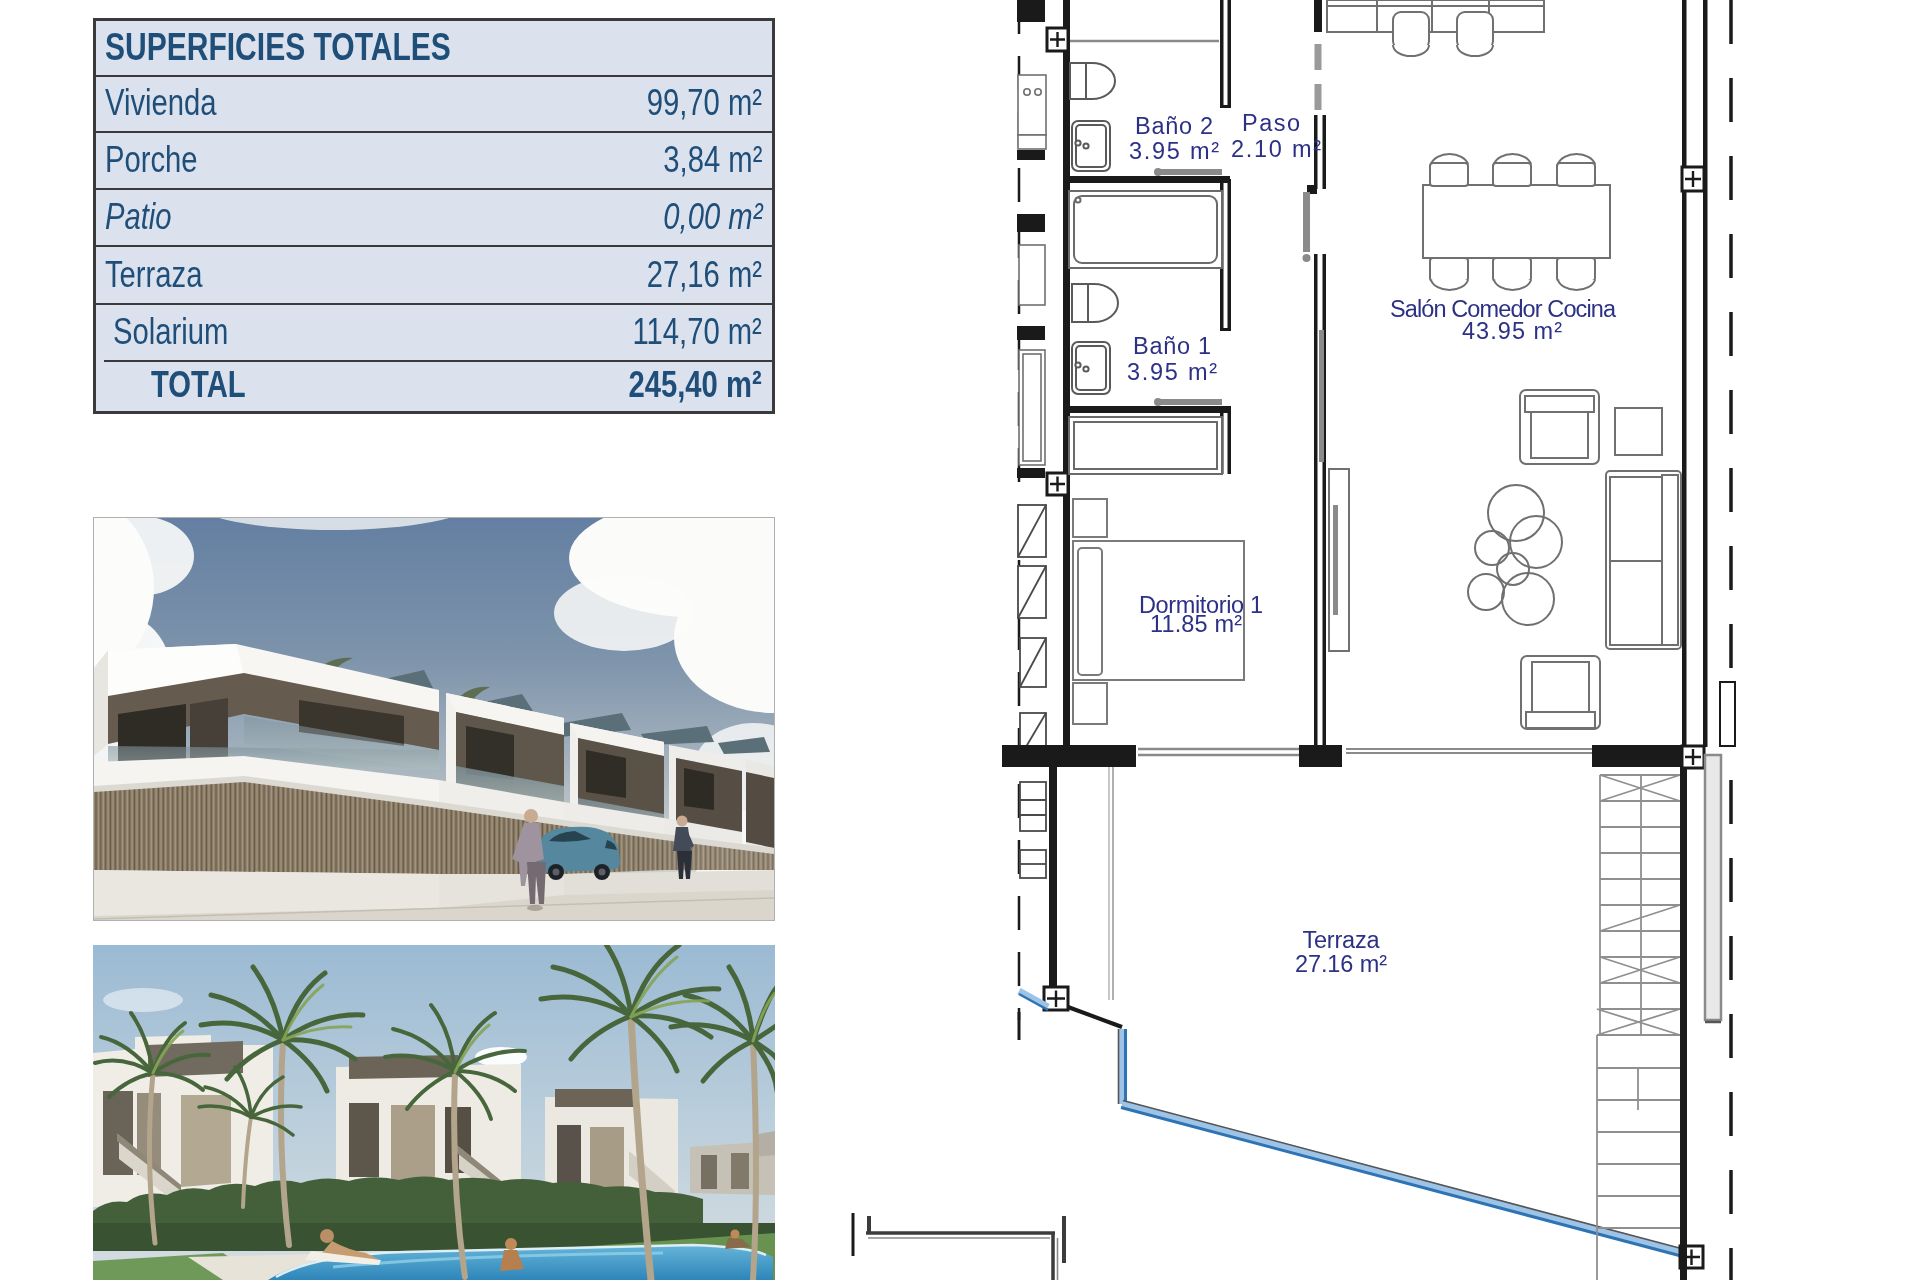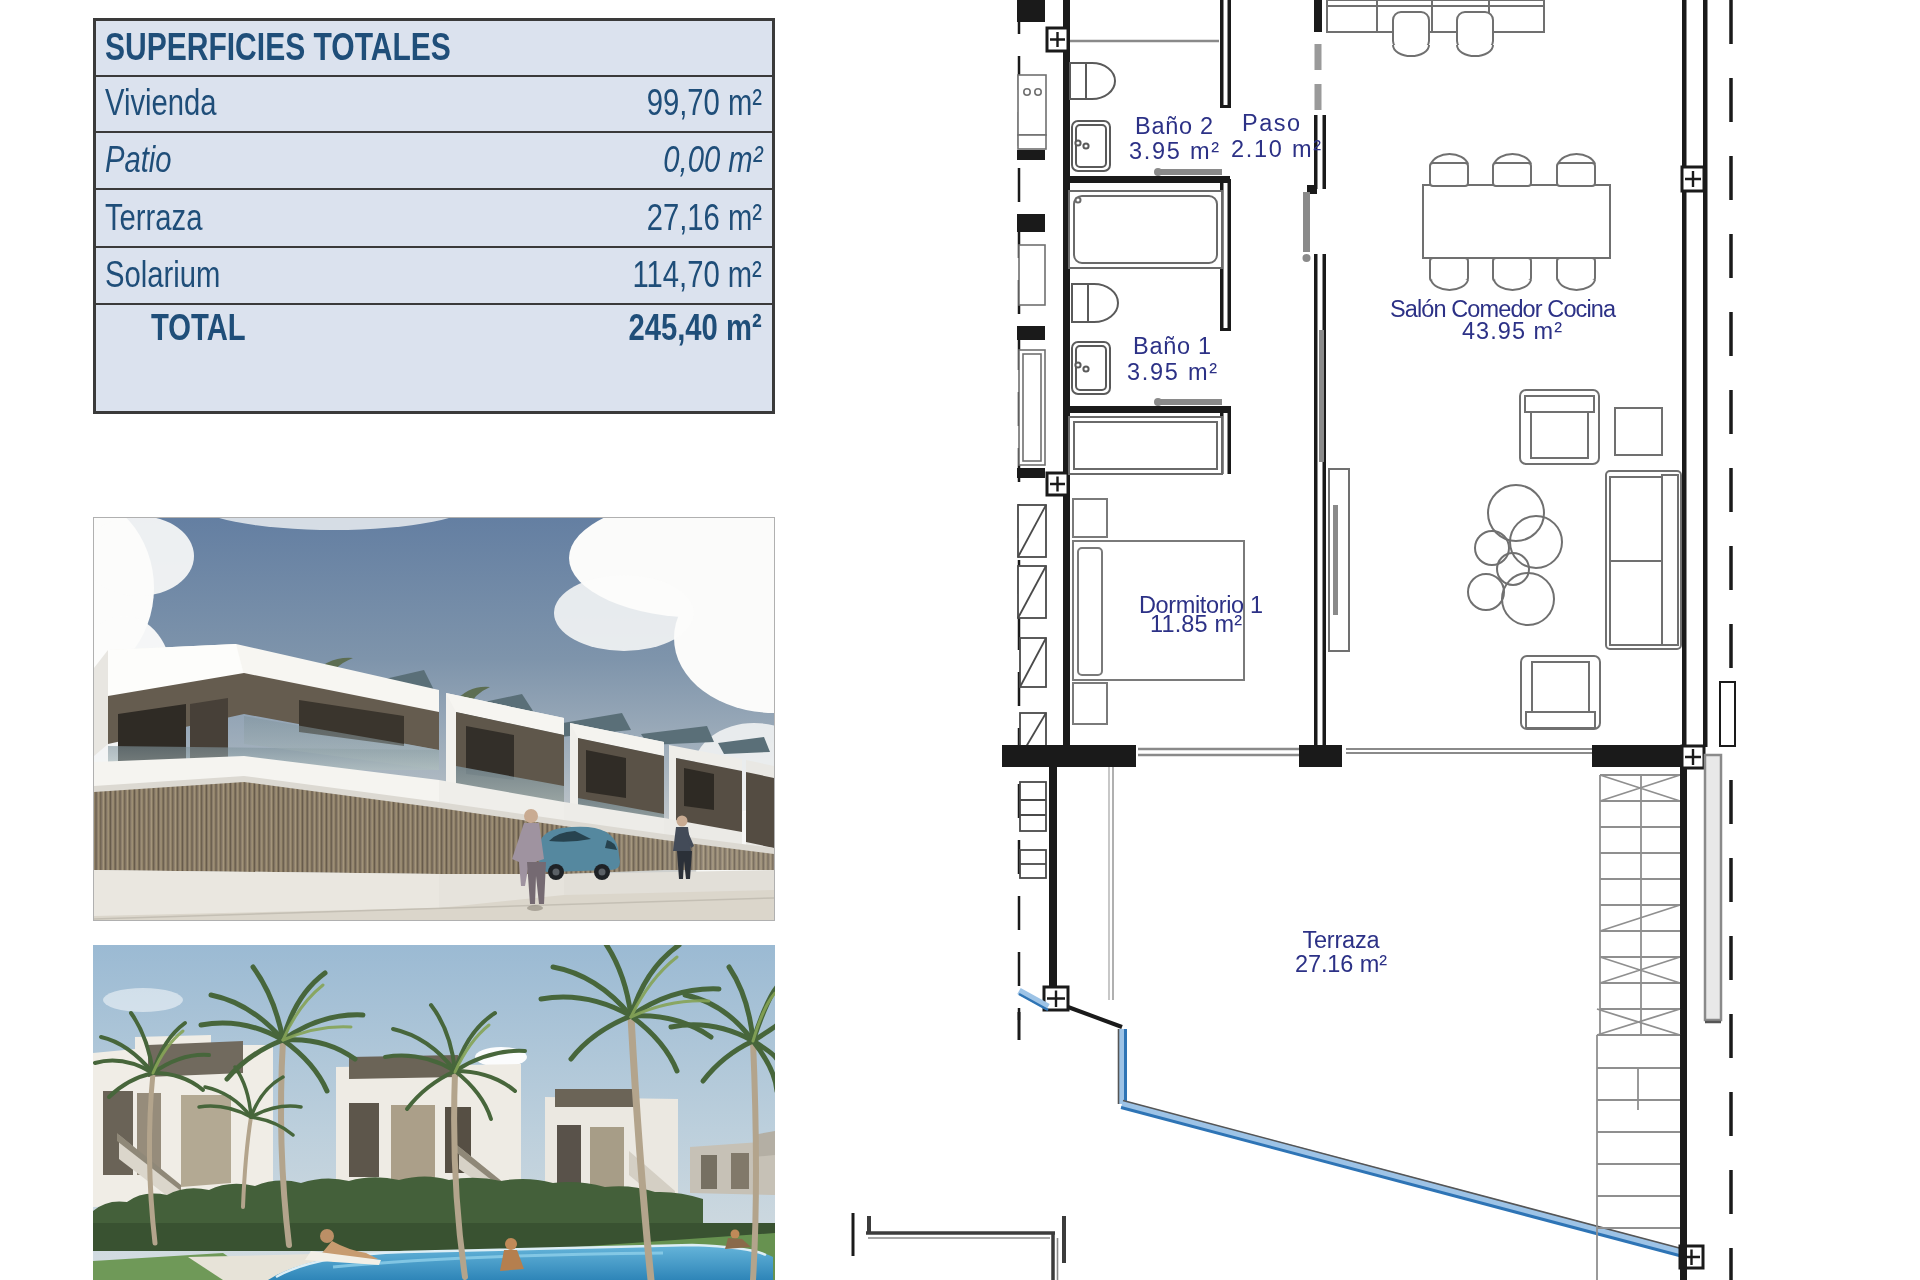--- a/index.html
+++ b/index.html
@@ -24,32 +24,36 @@
 
     <div class="trow" style="height:56px;">
         <span class="tname" style="font-weight:bold;font-size:38px;bottom:6px;">SUPERFICIES TOTALES</span>
       </div>
 
     <div class="trow" style="height:56px;">
         <span class="tname">Vivienda</span>
         <span class="tval">99,70 m²</span>
       </div>
 
+    <div class="trow" style="height:57px;">
+        <span class="tname">Porche</span>
+        <span class="tval">3,84 m²</span>
+      </div>
 
     <div class="trow" style="height:57px;font-style:italic;">
         <span class="tname">Patio</span>
         <span class="tval">0,00 m²</span>
       </div>
 
     <div class="trow" style="height:58px;">
         <span class="tname">Terraza</span>
         <span class="tval">27,16 m²</span>
       </div>
 
-    <div class="trow" style="height:57px;">
+    <div class="trow" style="height:57px;margin-left:8px;">
         <span class="tname">Solarium</span>
         <span class="tval">114,70 m²</span>
       </div>
 
     <div class="trow" style="height:49px;">
         <span class="tname" style="font-weight:bold;bottom:5px;">TOTAL</span>
         <span class="tval" style="font-weight:bold;bottom:5px;">245,40 m²</span>
       </div>
   </div>
 

